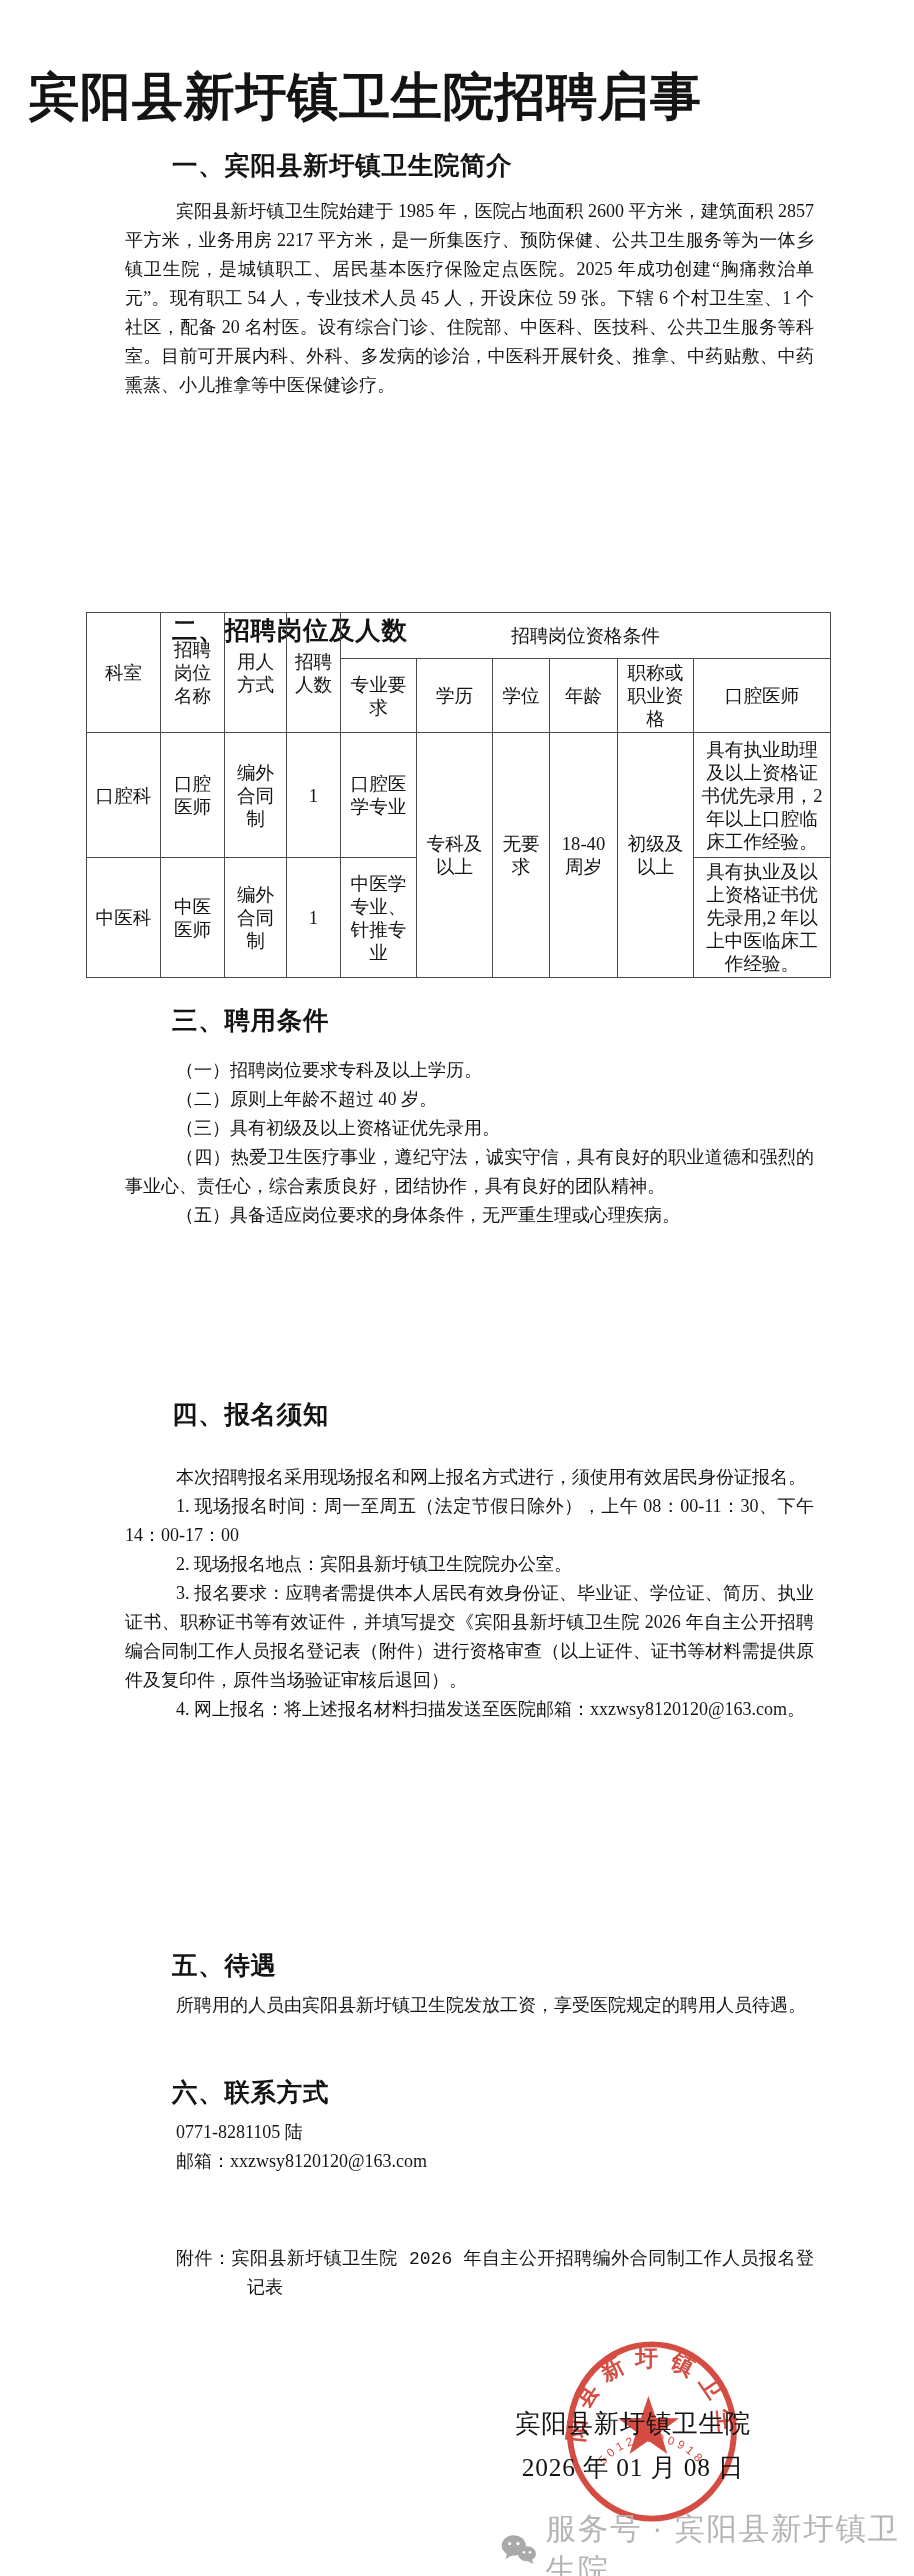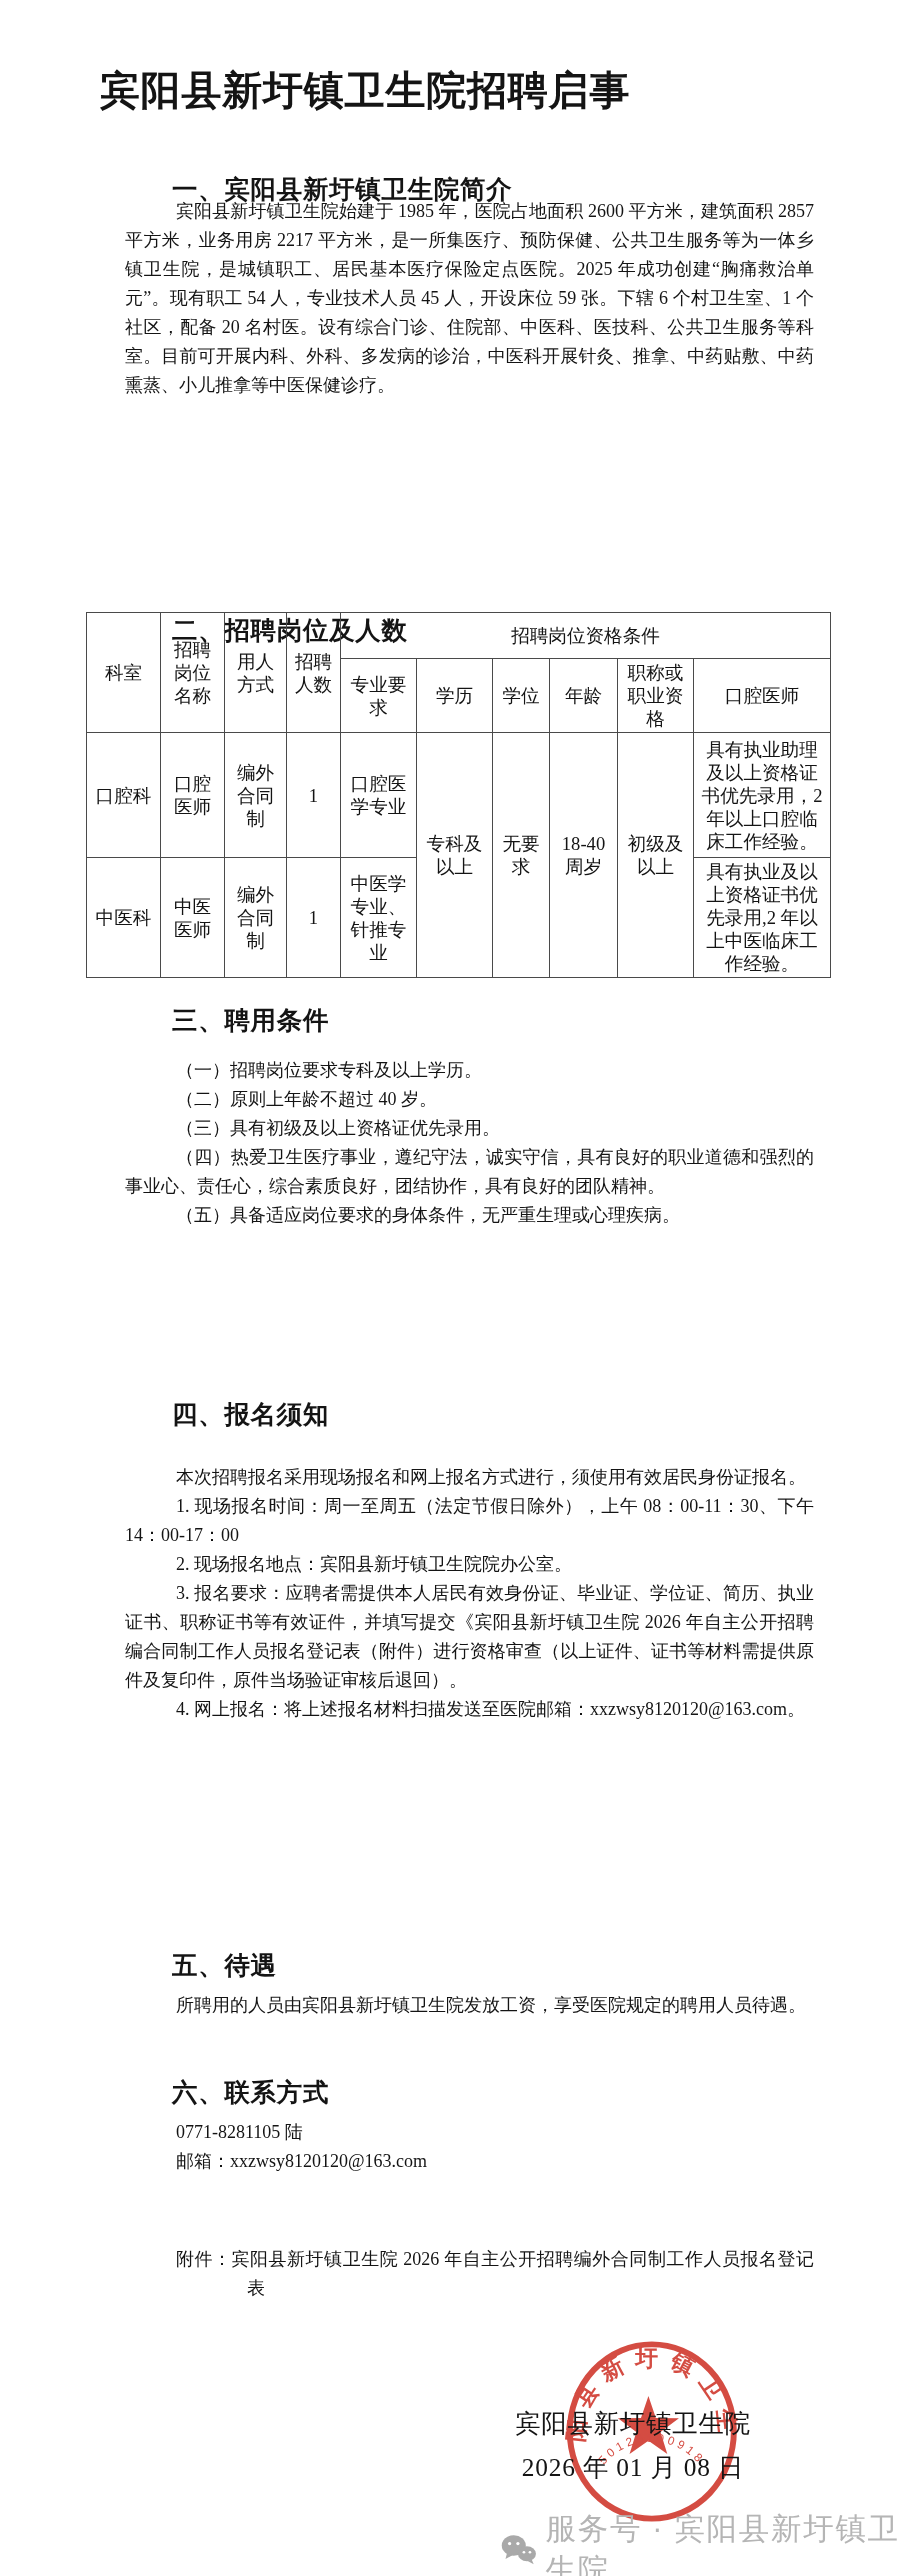--- a/index.html
+++ b/index.html
@@ -1,19 +1,19 @@
 <!DOCTYPE html>
 <html style="font-size:13.5px"><head>
 <meta charset="utf-8">
 <style>
   html,body{margin:0;padding:0;background:#ffffff;}
   .page{position:relative;width:914px;height:2576px;background:#ffffff;overflow:hidden;
         font-family:"Liberation Serif","DejaVu Serif",serif;color:#141414;}
   .abs{position:absolute;}
-  .doc-title{left:0;top:63px;width:730px;text-align:center;font-size:40px;font-weight:bold;
+  .doc-title{left:0;top:63px;width:730px;text-align:center;font-size:51px;font-weight:bold;
              letter-spacing:0.8px;}
   .sec-head{left:125px;width:694px;padding-left:47px;font-size:25.4px;font-weight:bold;
             font-family:"Liberation Sans","DejaVu Sans",sans-serif;letter-spacing:0.8px;}
   .body-block{left:125px;width:689px;font-size:18px;line-height:29px;text-align:justify;}
   .body-block p{margin:0;text-indent:51px;}
   .hang{padding-left:122px;text-indent:-71px !important;}
   
   table.jobs{border-collapse:collapse;table-layout:fixed;width:745px;
              font-size:18.6px;line-height:23px;}
   table.jobs td,table.jobs th{border:1.7px solid #4a4a4a;text-align:center;vertical-align:middle;
@@ -27,21 +27,21 @@
           font-family:"Liberation Sans","DejaVu Sans",sans-serif;}
   .footer .label{font-size:30.5px;color:#b5b5b5;letter-spacing:1.7px;}
 </style>
 </head>
 <body>
 
 <div class="page">
 
   <div class="abs doc-title">宾阳县新圩镇卫生院招聘启事</div>
 
-  <div class="abs sec-head" style="top:149px;margin-top:24px;">一、宾阳县新圩镇卫生院简介</div>
+  <div class="abs sec-head" style="top:149px;">一、宾阳县新圩镇卫生院简介</div>
   <div class="abs body-block" style="top:197px;">
     <p>宾阳县新圩镇卫生院始建于 1985 年，医院占地面积 2600 平方米，建筑面积 2857 平方米，业务用房 2217 平方米，是一所集医疗、预防保健、公共卫生服务等为一体乡镇卫生院，是城镇职工、居民基本医疗保险定点医院。2025 年成功创建“胸痛救治单元”。现有职工 54 人，专业技术人员 45 人，开设床位 59 张。下辖 6 个村卫生室、1 个社区，配备 20 名村医。设有综合门诊、住院部、中医科、医技科、公共卫生服务等科室。目前可开展内科、外科、多发病的诊治，中医科开展针灸、推拿、中药贴敷、中药熏蒸、小儿推拿等中医保健诊疗。</p>
   </div>
 
   <div class="abs sec-head" style="top:614px;">二、招聘岗位及人数</div>
 
   <div class="abs" style="left:86px;top:612px;">
     <table class="jobs">
       <colgroup>
         <col style="width:74px">
@@ -117,21 +117,21 @@
   <div class="abs body-block" style="top:1991px;">
     <p>所聘用的人员由宾阳县新圩镇卫生院发放工资，享受医院规定的聘用人员待遇。</p>
   </div>
 
   <div class="abs sec-head" style="top:2076px;">六、联系方式</div>
   <div class="abs body-block" style="top:2118px;">
     <p>0771-8281105 陆</p>
     <p>邮箱：xxzwsy8120120@163.com</p>
   </div>
 
-  <div class="abs body-block" style="top:2245px;">
+  <div class="abs body-block" style="top:2245px;font-family:Liberation Mono, monospace;">
     <p class="hang"><span>附件：</span><span>宾阳县新圩镇卫生院 2026 年自主公开招聘编外合同制工作人员报名登记表</span></p>
   </div>
 
   <div class="abs seal-wrap">
     <svg width="203" height="203" viewBox="0 0 240 240">
       <ellipse cx="118" cy="120" rx="97" ry="103" fill="none" stroke="#cf3429" stroke-width="7"></ellipse>
       <path id="sealTopArc" d="M 42.8 149.4 A 80 80 0 1 1 193.2 149.4" fill="none"></path>
       <text font-size="27" fill="#cf3429" letter-spacing="12" font-family="Liberation Sans, DejaVu Sans, sans-serif" font-weight="bold">
         <textPath href="#sealTopArc" startOffset="50%" text-anchor="middle">宾阳县新圩镇卫生院</textPath>
       </text>

